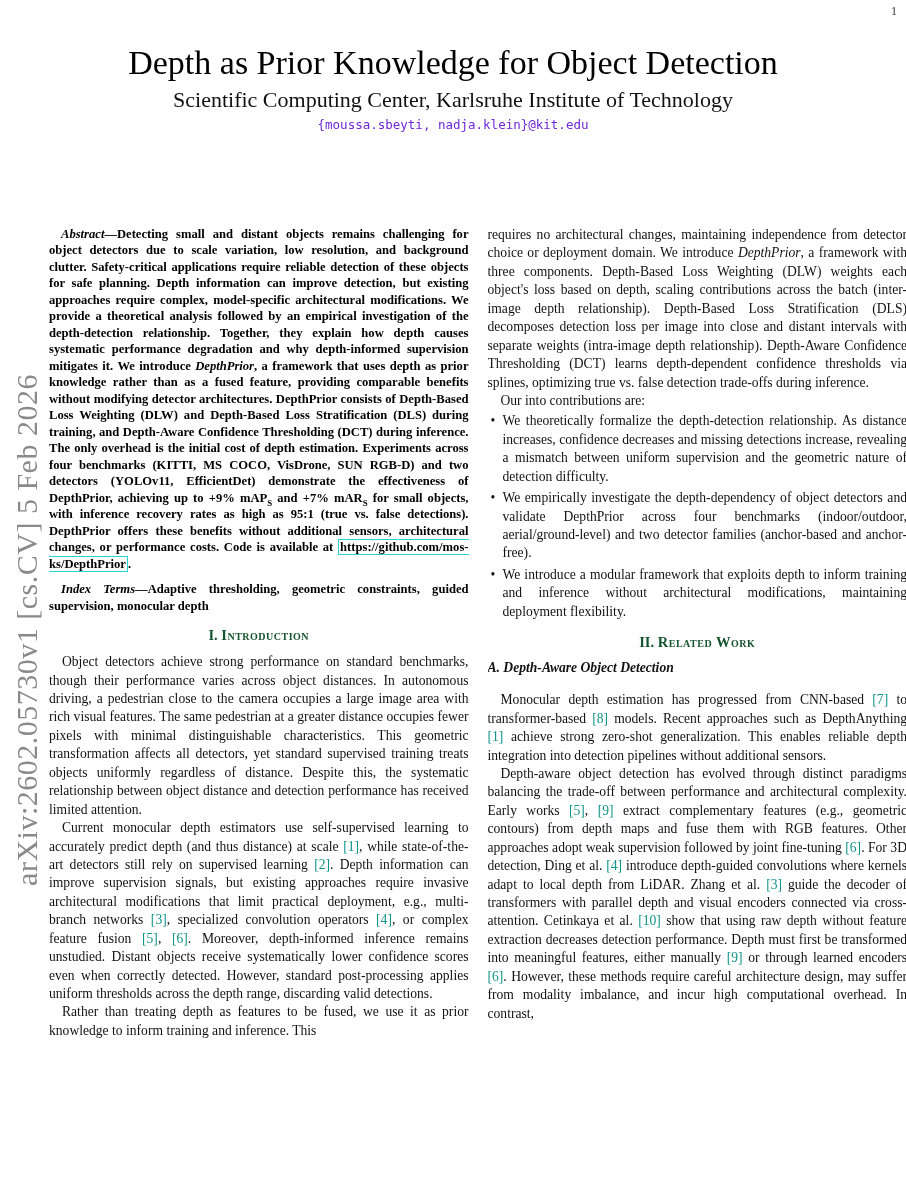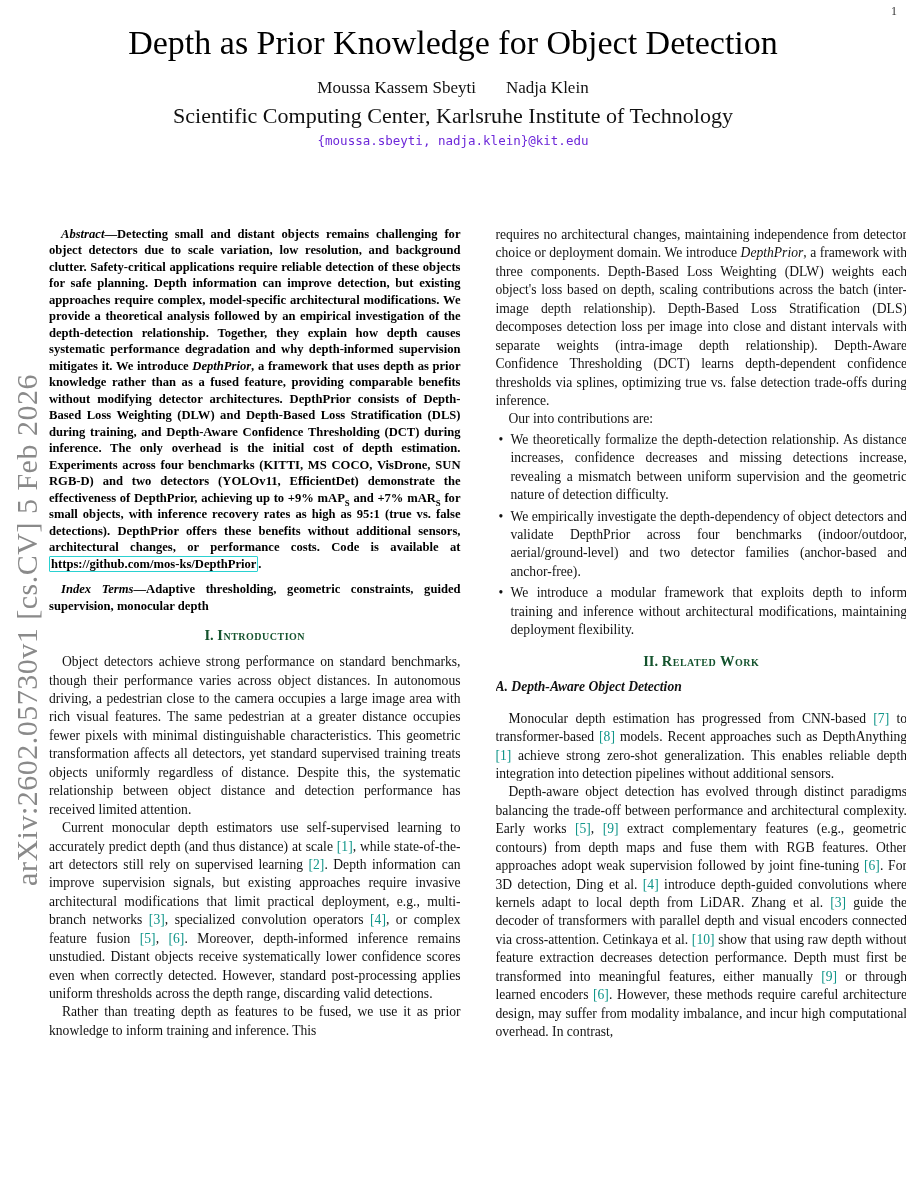--- a/index.html
+++ b/index.html
@@ -11,29 +11,29 @@
   .page { position:relative; width:906px; height:1200px; background:#fff; overflow:hidden; }
 
   .page-number { position:absolute; top:4px; right:9px; font-size:12px; color:#333; }
 
   .arxiv-stamp {
     position:absolute; left:27px; top:630px;
     transform:translate(-50%,-50%) rotate(-90deg);
     white-space:nowrap; font-size:30px; color:#8a8a8a; letter-spacing:0.5px;
   }
 
-  .paper-header { padding-top:24px; text-align:center; }
+  .paper-header { padding-top:44px; text-align:center; }
   .title { font-size:34px; font-weight:400; color:#000; }
   .authors { margin-top:16px; font-size:17px; display:flex; justify-content:center; gap:30px; }
   .affiliation { margin-top:5px; font-size:22px; }
   .email { margin-top:4px; font-size:12.5px; color:#6d28d9; font-family:"DejaVu Sans Mono","Liberation Mono",monospace; }
 
   .columns {
     position:absolute; top:226px; left:49px; width:858px; height:974px;
-    display:flex; gap:35px; overflow:hidden;
+    display:flex; gap:19px; overflow:hidden;
   }
   .col { flex:1; min-width:0; overflow:hidden; }
 
   .abstract {
     font-size:12.6px; line-height:1.31; font-weight:bold; text-align:justify;
     text-indent:12px; color:#000;
   }
   .index-terms { margin-top:9px; }
 
   .section { text-align:center; font-size:14.5px; font-weight:700; margin:13px 0 9px; color:#14532d; }
@@ -63,24 +63,20 @@
 </head>
 <body>
 
 <div class="page">
 
   <div class="arxiv-stamp">arXiv:2602.05730v1  [cs.CV]  5 Feb 2026</div>
   <div class="page-number">1</div>
 
   <header class="paper-header">
     <h1 class="title">Depth as Prior Knowledge for Object Detection</h1>
-    <div class="authors">
-      <span>Moussa Kassem Sbeyti</span>
-      <span>Nadja Klein</span>
-    </div>
     <div class="affiliation">Scientific Computing Center, Karlsruhe Institute of Technology</div>
     <div class="email">{moussa.sbeyti, nadja.klein}@kit.edu</div>
   </header>
 
   <div class="columns">
 
     <div class="col">
       <p class="abstract"><span><i>Abstract</i>—Detecting small and distant objects remains challenging for object detectors due to scale variation, low resolution, and background clutter. Safety-critical applications require reliable detection of these objects for safe planning. Depth information can improve detection, but existing approaches require complex, model-specific architectural modifications. We provide a theoretical analysis followed by an empirical investigation of the depth-detection relationship. Together, they explain how depth causes systematic performance degradation and why depth-informed supervision mitigates it. We introduce <i>DepthPrior</i>, a framework that uses depth as prior knowledge rather than as a fused feature, providing comparable benefits without modifying detector architectures. DepthPrior consists of Depth-Based Loss Weighting (DLW) and Depth-Based Loss Stratification (DLS) during training, and Depth-Aware Confidence Thresholding (DCT) during inference. The only overhead is the initial cost of depth estimation. Experiments across four benchmarks (KITTI, MS COCO, VisDrone, SUN RGB-D) and two detectors (YOLOv11, EfficientDet) demonstrate the effectiveness of DepthPrior, achieving up to +9% mAP<sub>S</sub> and +7% mAR<sub>S</sub> for small objects, with inference recovery rates as high as 95:1 (true vs. false detections). DepthPrior offers these benefits without additional sensors, architectural changes, or performance costs. Code is available at </span><a class="url-box" href="#">https://github.com/mos-ks/DepthPrior</a><span>.</span></p>
 
       <p class="abstract index-terms"><i>Index Terms</i>—Adaptive thresholding, geometric constraints, guided supervision, monocular depth</p>

